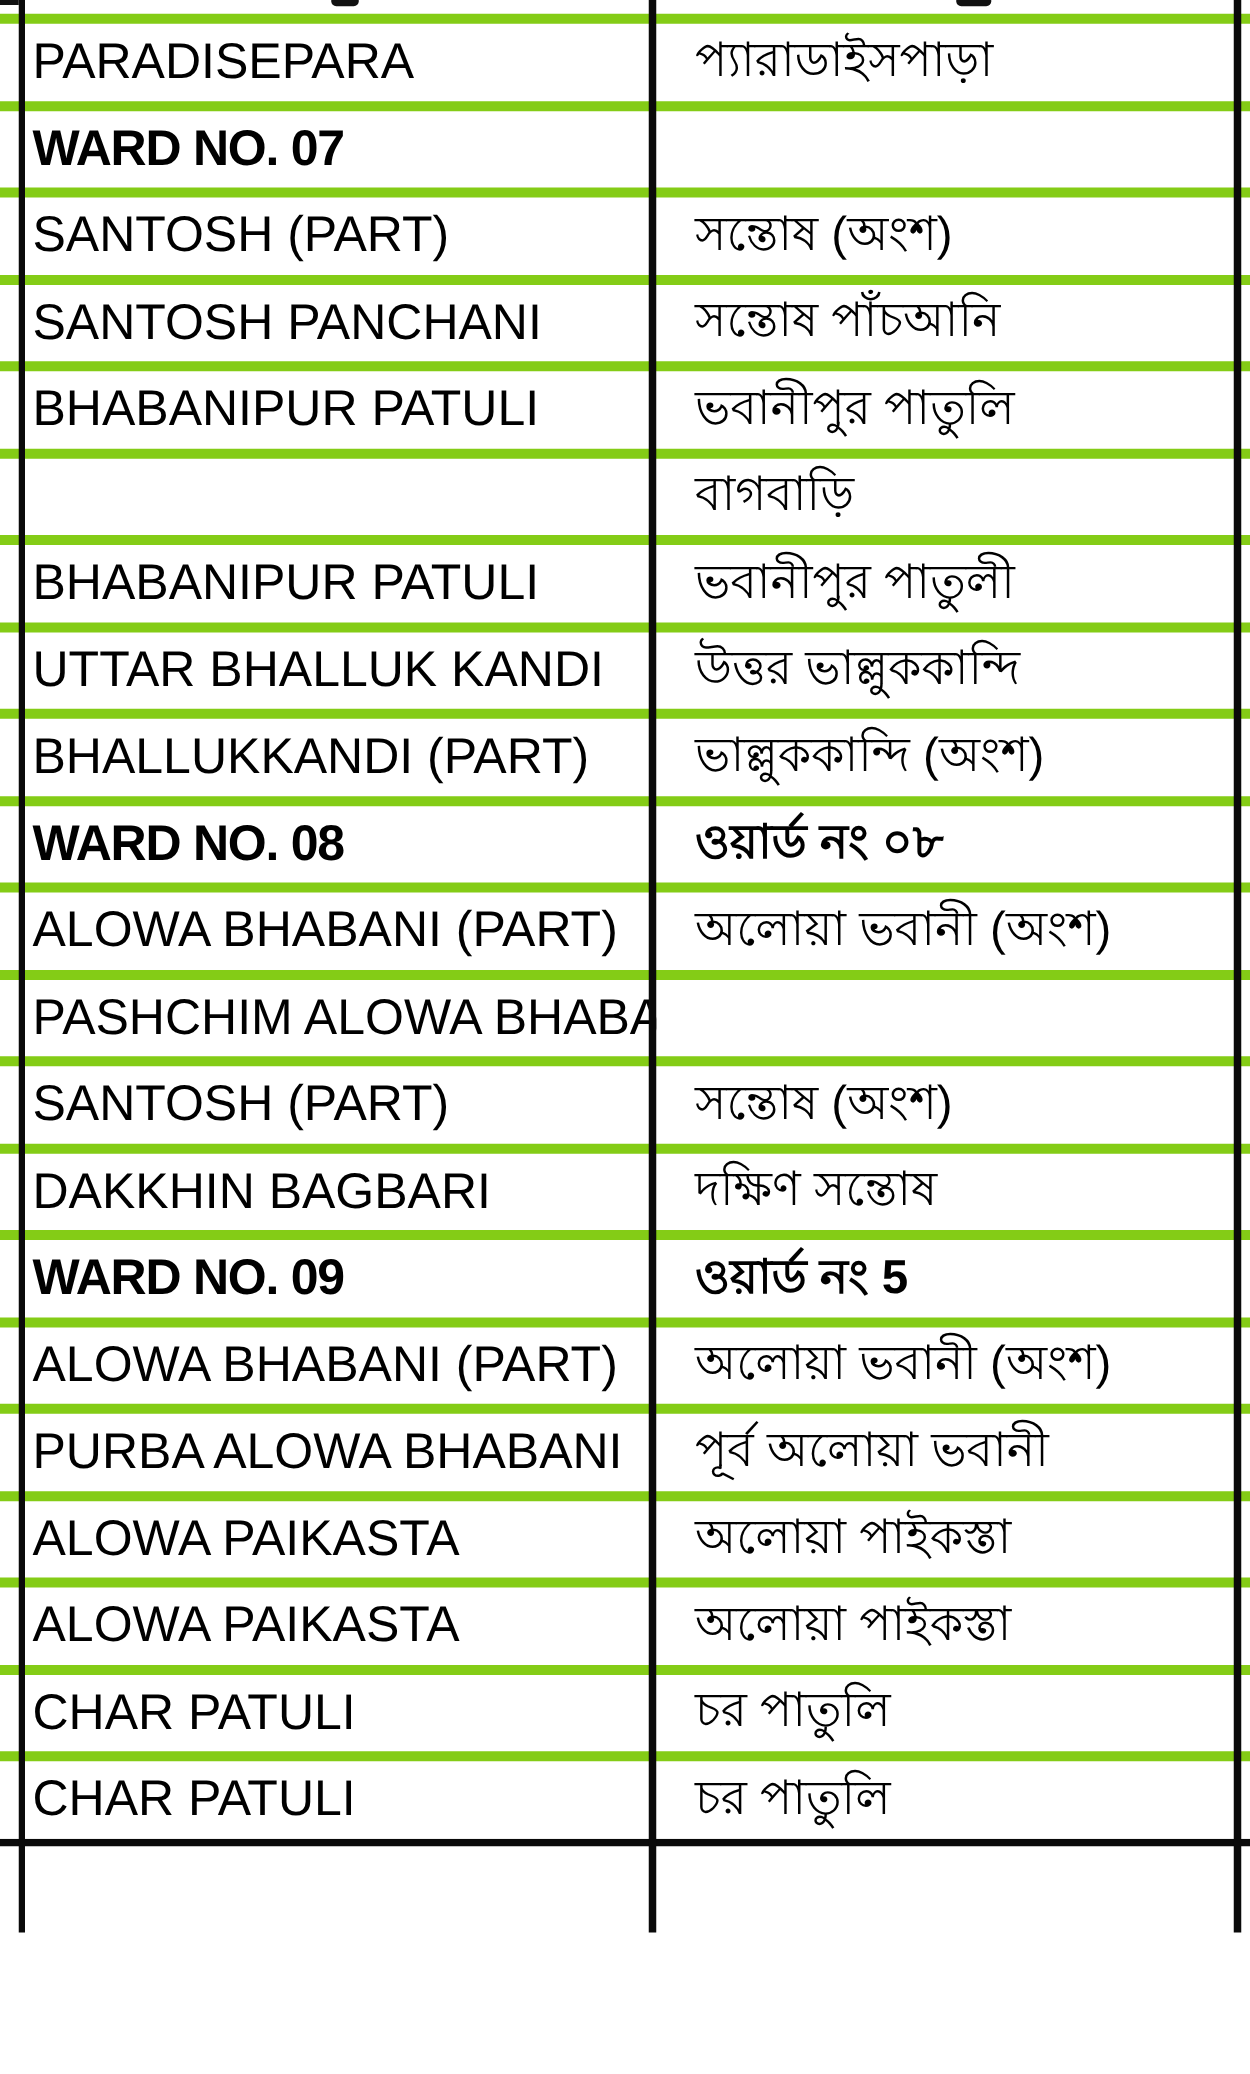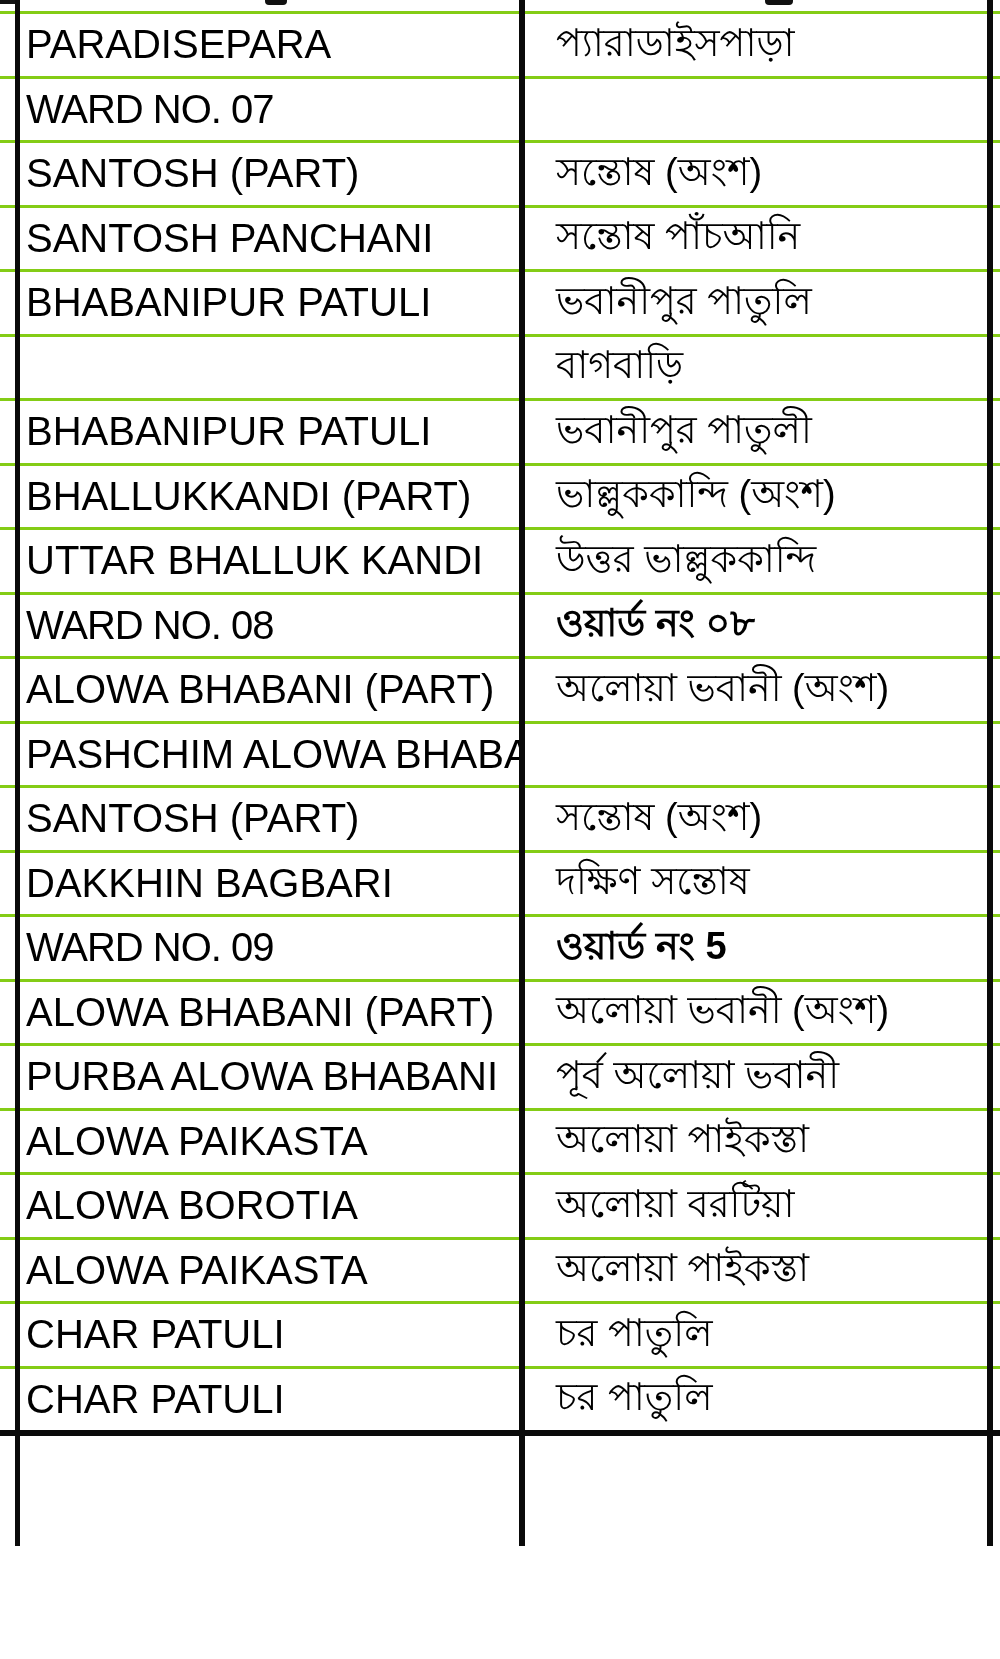--- a/index.html
+++ b/index.html
@@ -28,21 +28,21 @@
     background: #111111;
   }
   .remnant.r-left   { left: 265px; width: 22px; height: 5px; border-radius: 0 0 4px 4px; }
   .remnant.r-right  { left: 765px; width: 28px; height: 5px; border-radius: 0 0 4px 4px; }
   .remnant.r-corner { left: 0;     width: 15px; height: 4px; }
 
   .rows { position: relative; }
   .row {
     position: relative;
     height: 61.5px;
-    border-top: 3px solid #84cc16;
+    border-top: 8px solid #84cc16;
     background: #ffffff;
   }
   .cell {
     position: absolute;
     top: 0;
     height: 100%;
     display: flex;
     align-items: center;
     overflow: hidden;
     white-space: nowrap;
@@ -54,21 +54,21 @@
     font-size: 40px;
     letter-spacing: 0px;
   }
   .cell-bn {
     left: 548px;
     width: 456px;
     padding-left: 8px;
     font-size: 38px;
   }
   .row.bold .cell-en {
-    font-weight: 400;
+    font-weight: 700;
     letter-spacing: -1px;
   }
   .row.bold .cell-bn {
     font-weight: 700;
   }
   .bottom-line {
     height: 6px;
     background: #0a0a0a;
   }
   
@@ -139,34 +139,34 @@
       <div class="row">
     <div class="cell cell-en">
           <span class="txt">BHABANIPUR PATULI</span>
         </div>
     <div class="cell cell-bn">
           <span class="txt">ভবানীপুর পাতুলী</span>
         </div>
   </div>
       <div class="row">
     <div class="cell cell-en">
+          <span class="txt">UTTAR BHALLUK KANDI</span>
+        </div>
+    <div class="cell cell-bn">
+          <span class="txt">উত্তর ভাল্লুককান্দি</span>
+        </div>
+  </div>
+      <div class="row">
+    <div class="cell cell-en">
           <span class="txt">BHALLUKKANDI (PART)</span>
         </div>
     <div class="cell cell-bn">
           <span class="txt">ভাল্লুককান্দি (অংশ)</span>
         </div>
   </div>
-      <div class="row">
-    <div class="cell cell-en">
-          <span class="txt">UTTAR BHALLUK KANDI</span>
-        </div>
-    <div class="cell cell-bn">
-          <span class="txt">উত্তর ভাল্লুককান্দি</span>
-        </div>
-  </div>
       <div class="row bold">
     <div class="cell cell-en">
           <span class="txt">WARD NO. 08</span>
         </div>
     <div class="cell cell-bn">
           <span class="txt">ওয়ার্ড নং ০৮</span>
         </div>
   </div>
       <div class="row">
     <div class="cell cell-en">
@@ -220,28 +220,20 @@
     <div class="cell cell-bn">
           <span class="txt">পূর্ব অলোয়া ভবানী</span>
         </div>
   </div>
       <div class="row">
     <div class="cell cell-en">
           <span class="txt">ALOWA PAIKASTA</span>
         </div>
     <div class="cell cell-bn">
           <span class="txt">অলোয়া পাইকস্তা</span>
-        </div>
-  </div>
-      <div class="row">
-    <div class="cell cell-en">
-          <span class="txt">ALOWA BOROTIA</span>
-        </div>
-    <div class="cell cell-bn">
-          <span class="txt">অলোয়া বরটিয়া</span>
         </div>
   </div>
       <div class="row">
     <div class="cell cell-en">
           <span class="txt">ALOWA PAIKASTA</span>
         </div>
     <div class="cell cell-bn">
           <span class="txt">অলোয়া পাইকস্তা</span>
         </div>
   </div>

